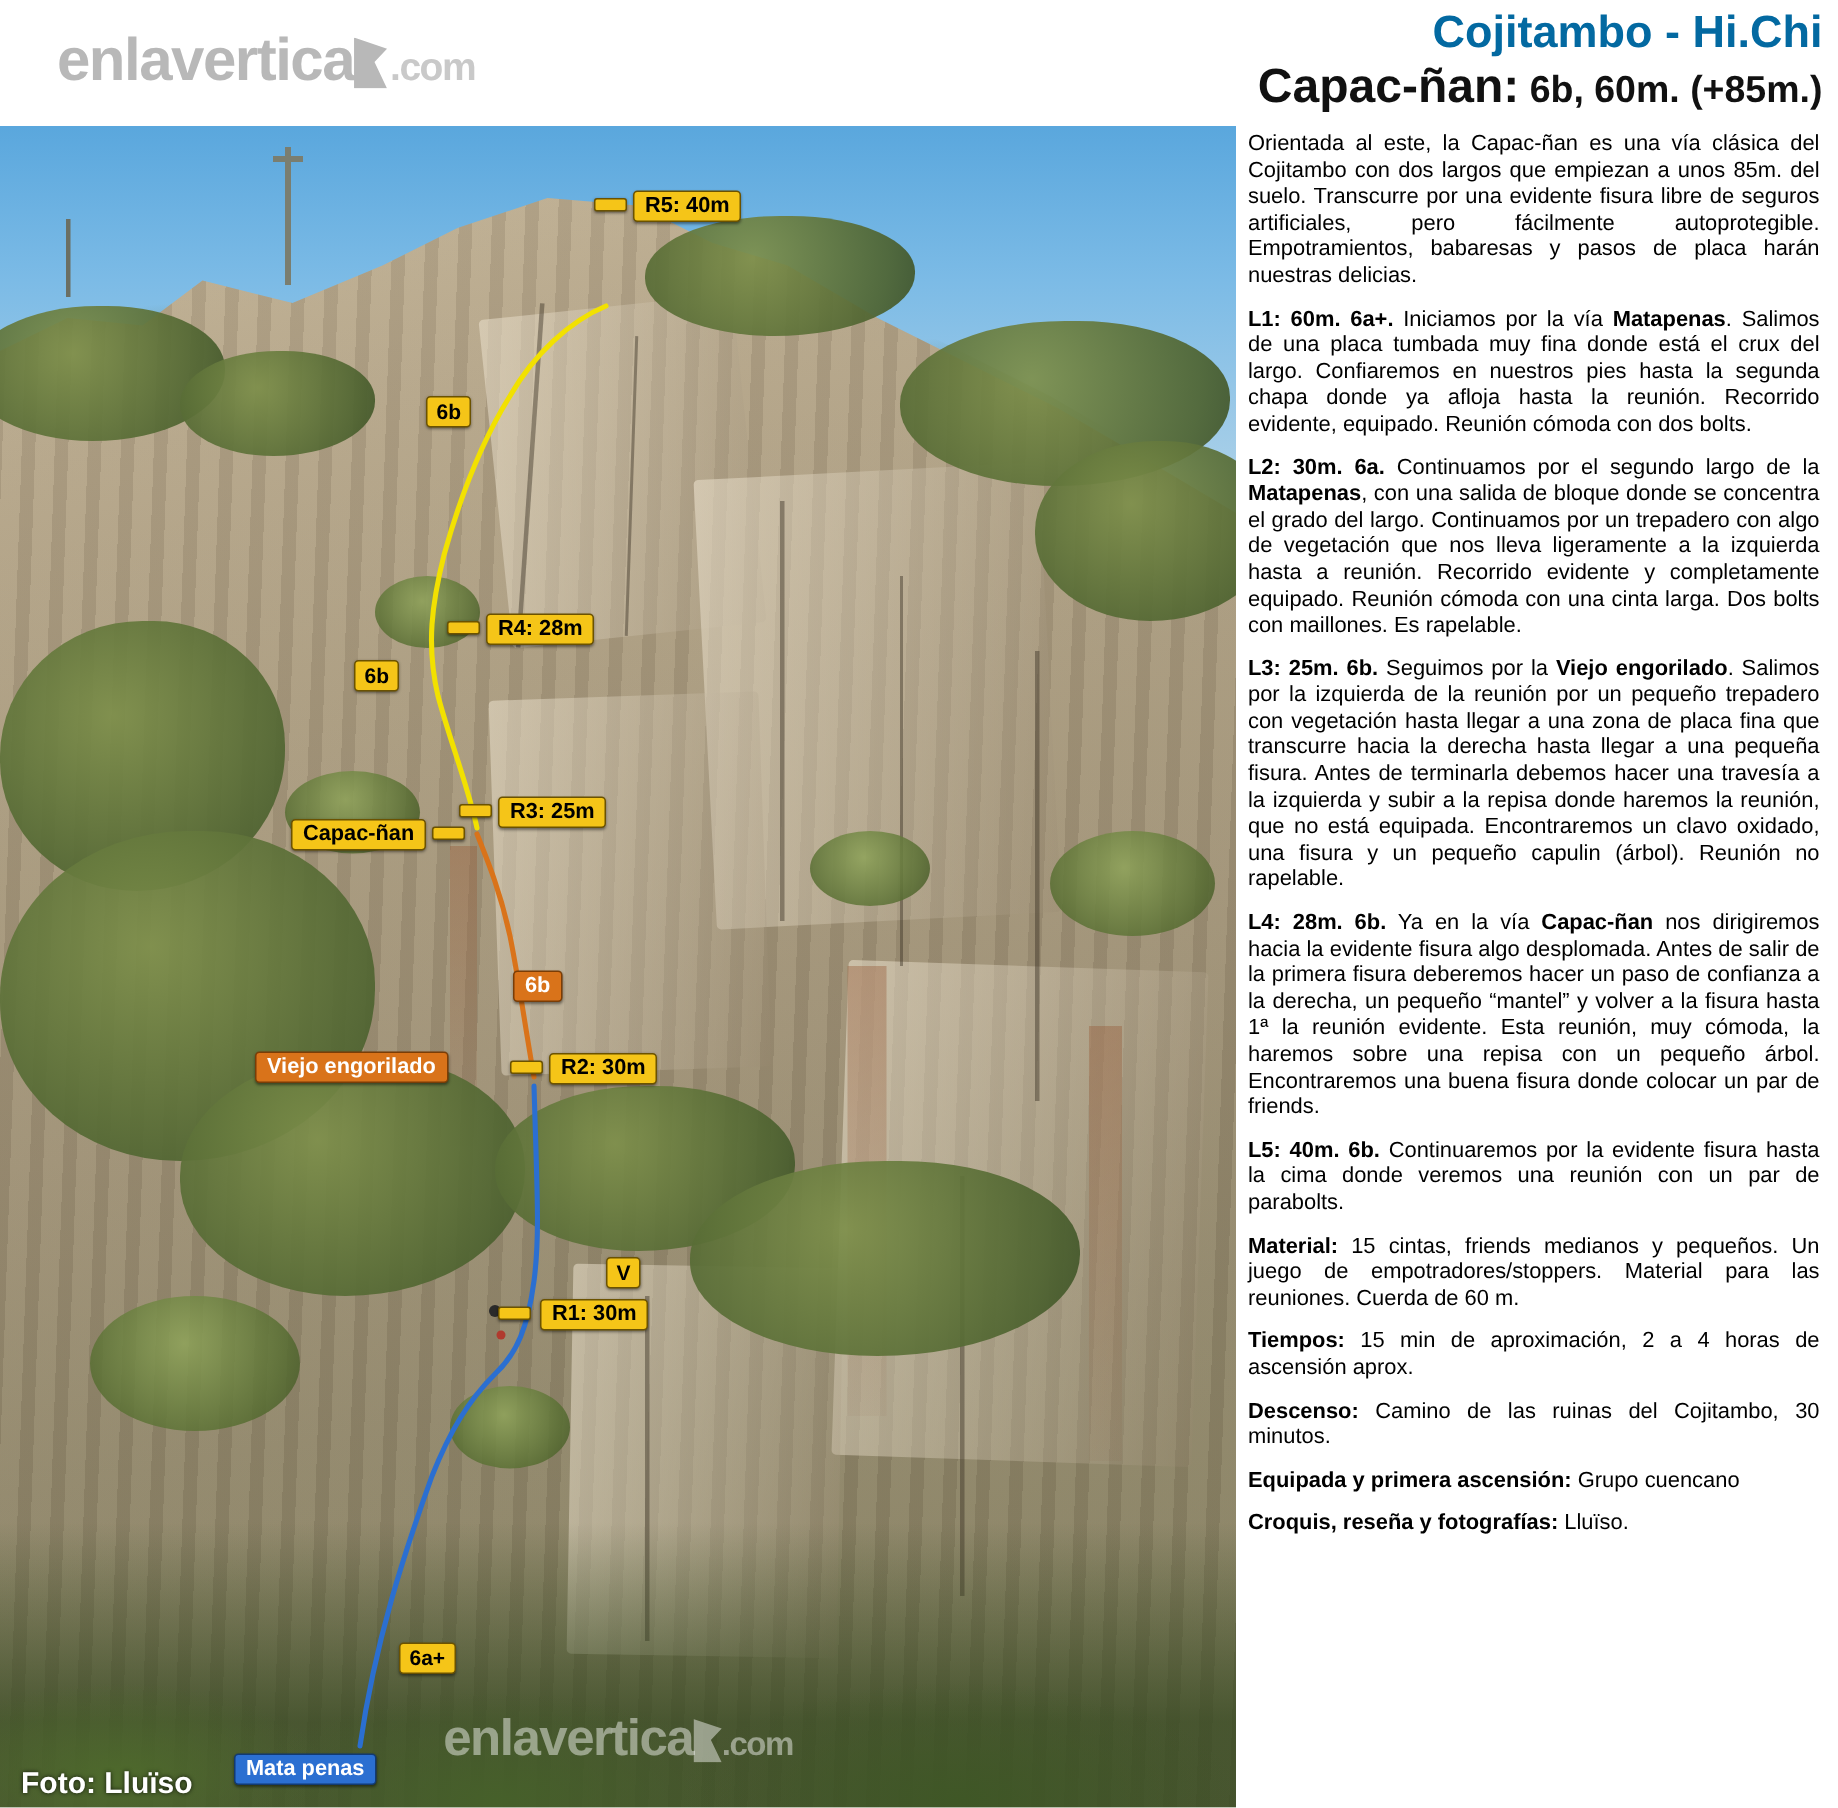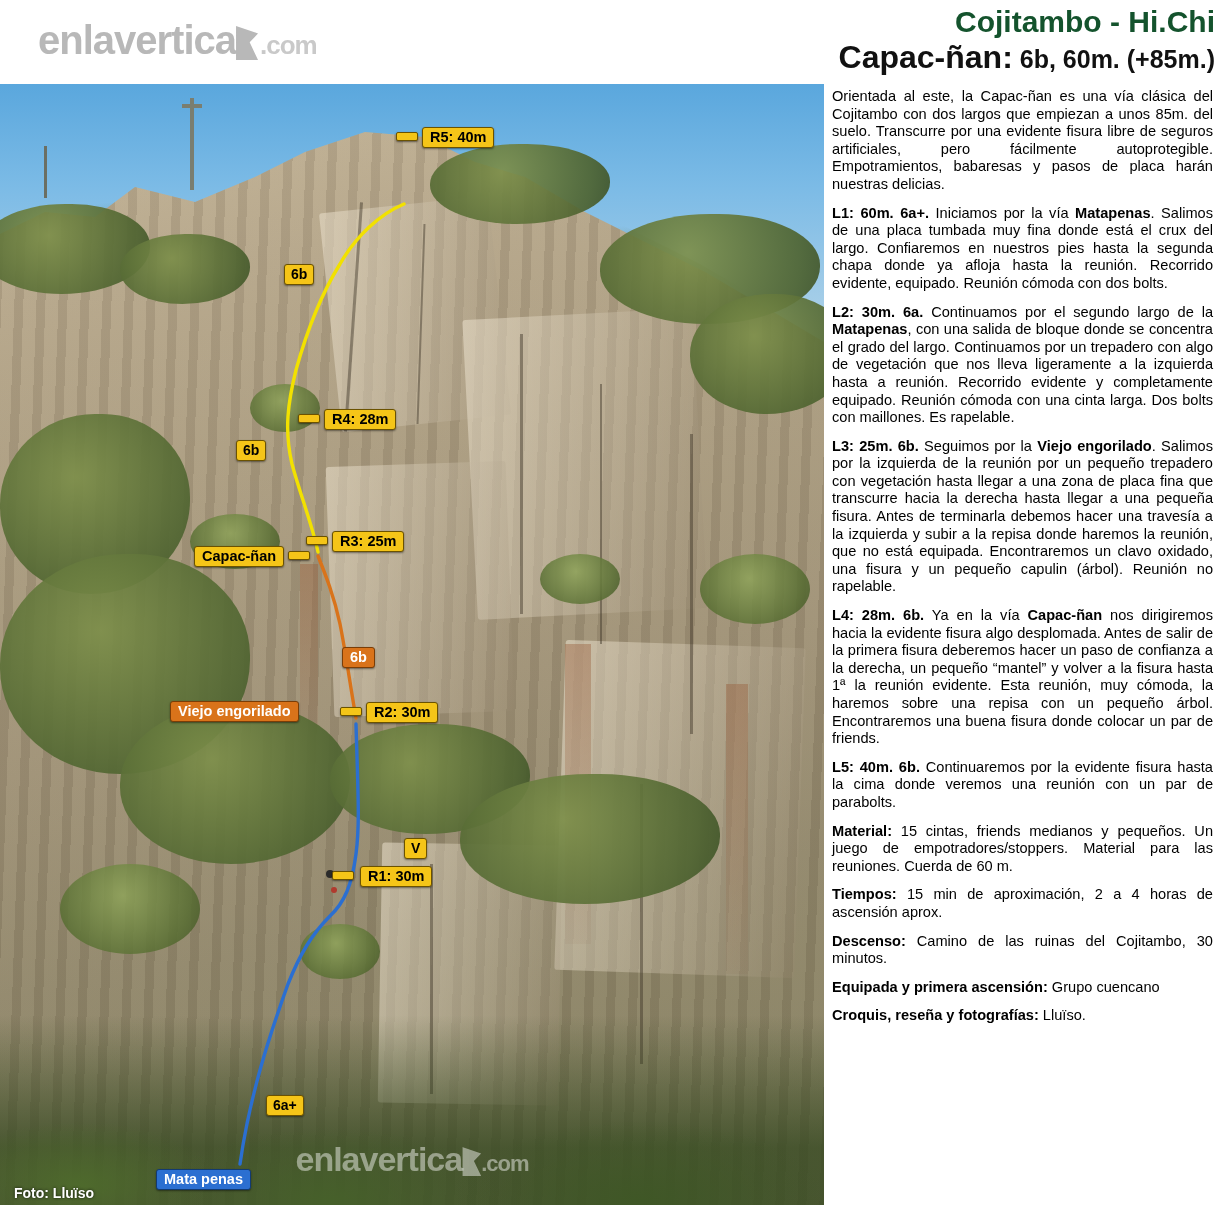--- a/index.html
+++ b/index.html
@@ -32,21 +32,21 @@
     display: inline-block; width: 22px; height: 34px;
     vertical-align: -6px;
     background: #b8b8b8;
     clip-path: polygon(0 0, 100% 22%, 62% 48%, 100% 100%, 0 100%);
     margin: 0 2px 0 0;
   }
   #header-right {
     position: absolute; right: 10px; top: 4px; text-align: right;
   }
   #title-top {
-    font-size: 30px; font-weight: bold; color: #14532d; line-height: 36px;
+    font-size: 30px; font-weight: bold; color: #0369a1; line-height: 36px;
   }
   #title-main {
     font-size: 27px; font-weight: bold; color: #111; line-height: 34px;
   }
   #title-main .route { font-size: 32px; }
   #title-main .spec  { font-size: 25px; }
 
   
   #photo {
     position: absolute; left: 0; top: 84px; width: 824px; height: 1121px;
@@ -114,21 +114,21 @@
   }
   #photo-watermark .flag2 {
     display: inline-block; width: 19px; height: 29px; vertical-align: -5px;
     background: rgba(255,255,255,.45);
     clip-path: polygon(0 0, 100% 22%, 62% 48%, 100% 100%, 0 100%);
   }
   #photo-watermark .dc { font-size: 22px; }
 
   #photo-credit {
     position: absolute; left: 14px; bottom: 4px;
-    color: #ffffff; font-size: 14px; font-weight: bold;
+    color: #ffffff; font-size: 20px; font-weight: bold;
     text-shadow: 0 0 3px rgba(0,0,0,.8);
   }
 
   
   #route-svg { position: absolute; left: 0; top: 0; width: 824px; height: 1121px; }
 
   
   .lbl {
     position: absolute;
     font-size: 14.5px; font-weight: bold; color: #000;

